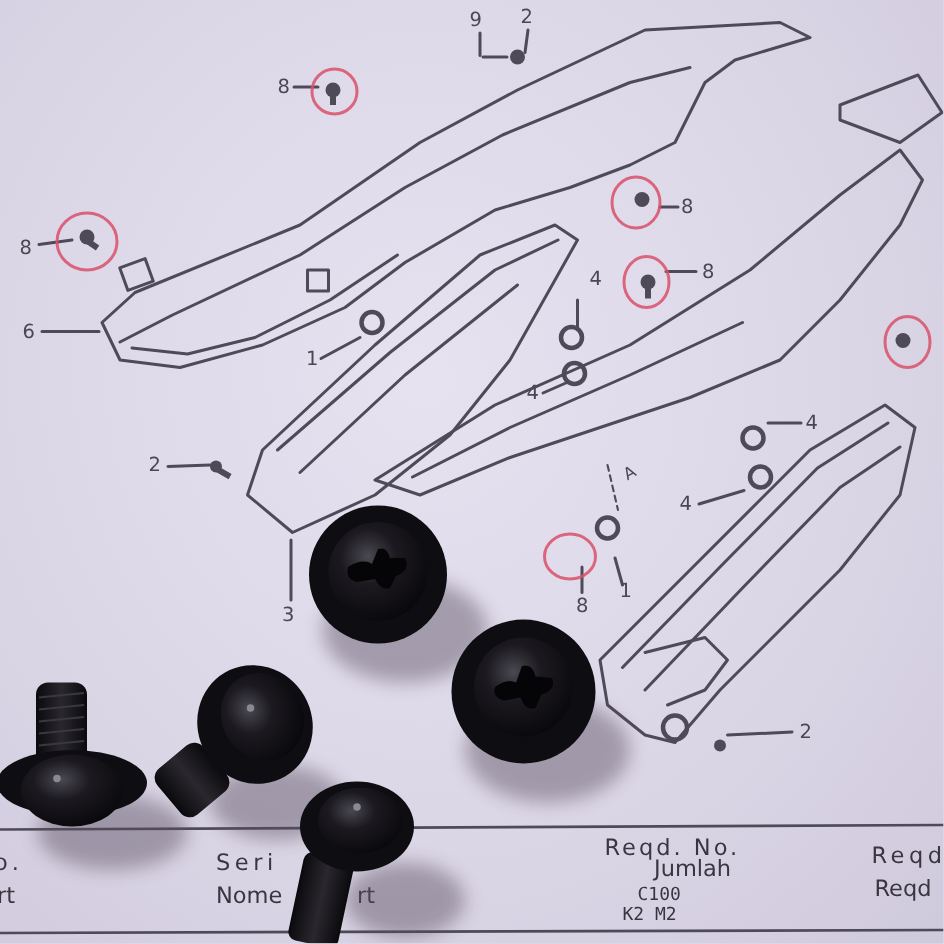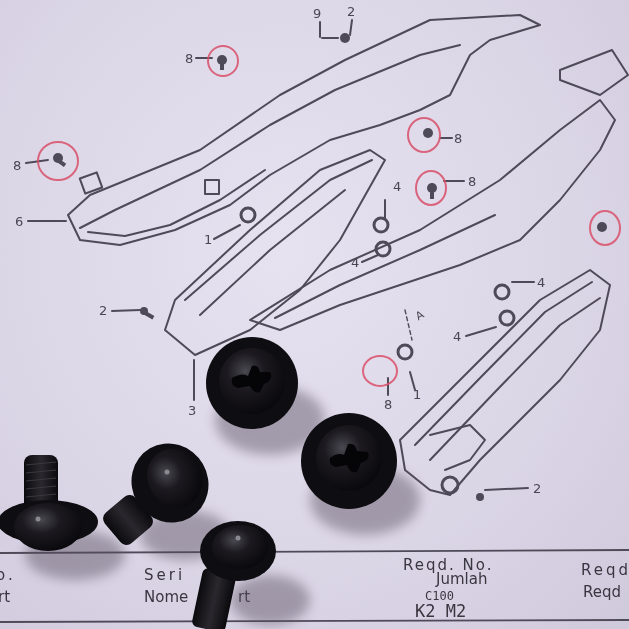--- a/index.html
+++ b/index.html
@@ -11,21 +11,21 @@
     #scene { position: relative; width: 629px; height: 629px; overflow: hidden;
       background: radial-gradient(ellipse at 45% 40%, #e6e2f0 0%, #dbd6e6 60%, #cfc9dc 100%); }
     svg.layer { position: absolute; left: 0; top: 0; }
     .callout {
       position: absolute; font-size: 13px; color: #4a4652;
       font-family: "DejaVu Sans", sans-serif; line-height: 1;
     }
     .table-text { position: absolute; color: #3a3640; line-height: 1; }
     .hdr { font-size: 15px; letter-spacing: 3px; font-family: "DejaVu Sans", sans-serif; }
     .sub { font-size: 15px; font-family: "DejaVu Sans", sans-serif; }
-    .small { font-size: 17px; font-family: "DejaVu Sans Mono", monospace; }
+    .small { font-size: 12px; font-family: "DejaVu Sans Mono", monospace; }
   </style>
 </head>
 <body>
 
 <div id="scene">
 
   <svg class="layer" width="629" height="629" viewBox="0 0 629 629">
     <g fill="none" stroke="#4e4a58" stroke-width="2" stroke-linejoin="round" stroke-linecap="round">
 
       <path d="M68 215 L90 195 L200 150 L280 95 L345 60 L430 20 L520 15 L540 25 L490 40 L470 55 L450 95 L420 110 L380 125 L330 140 L270 175 L230 205 L175 230 L120 245 L80 240 Z"></path>

